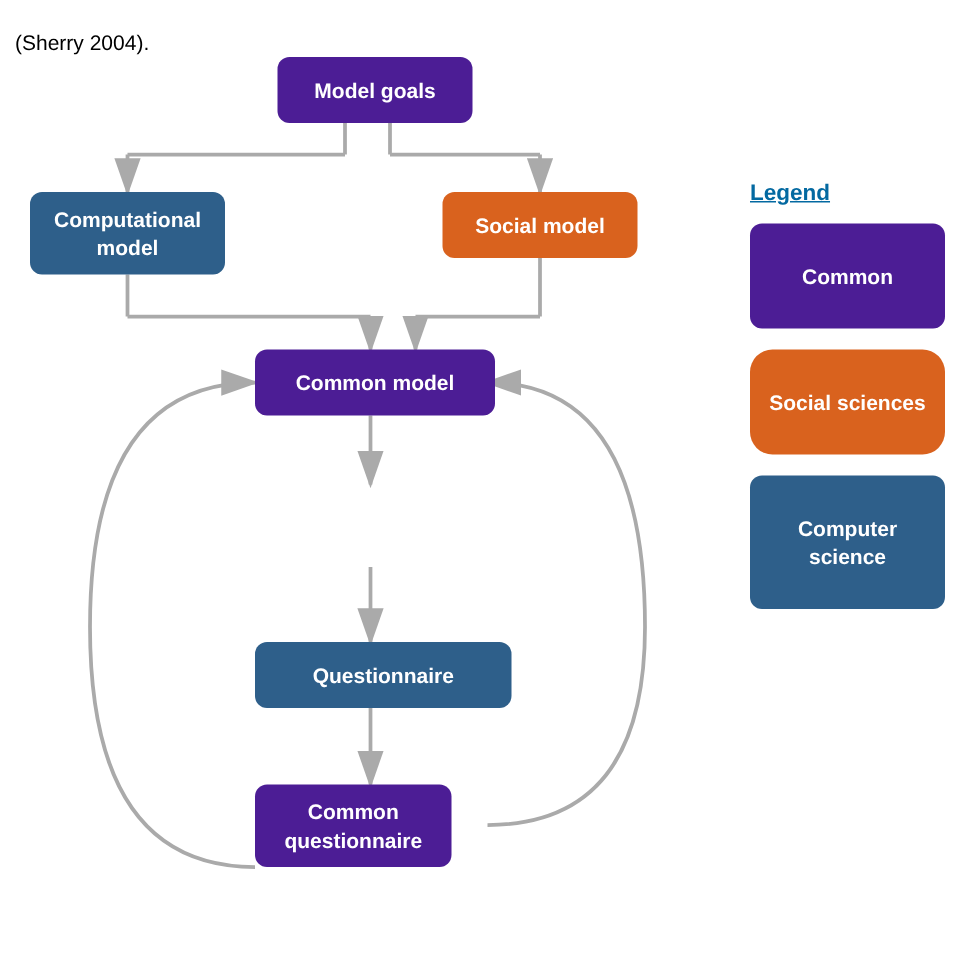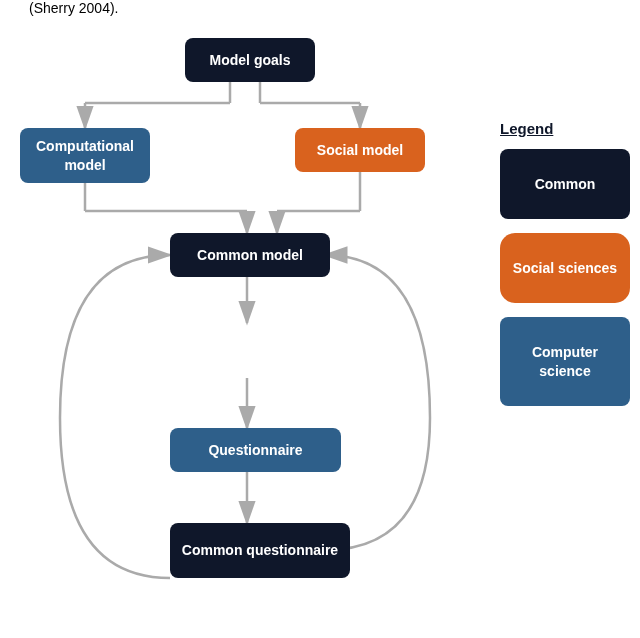--- a/index.html
+++ b/index.html
@@ -7,23 +7,22 @@
       width: 640px;
       height: 638px;
       background: #fff;
       font-family: Arial, sans-serif;
       overflow: hidden;
       position: relative;
     }
 
     .top-text {
       font-size: 14px;
-      padding: 0 10px;
+      padding: 20px 10px;
       color: #000;
-      margin-left: 19px;
     }
 
     .diagram-area {
       position: absolute;
       top: 28px;
       left: 0;
       width: 500px;
       height: 610px;
     }
 
@@ -32,35 +31,35 @@
       top: 120px;
       right: 10px;
       width: 130px;
     }
 
     .legend-title {
       font-size: 15px;
       font-weight: bold;
       text-decoration: underline;
       margin-bottom: 12px;
-      color: #0f172a;
+      color: #0369a1;
     }
 
     .legend-item {
       border-radius: 8px;
       padding: 26px 12px;
       margin-bottom: 14px;
       color: #fff;
       font-size: 14px;
       font-weight: bold;
       text-align: center;
       line-height: 1.3;
     }
 
-    .color-green { background-color: #0f172a; }
+    .color-green { background-color: #4c1d95; }
     .color-orange { background-color: #d9621e; border-radius: 15px; }
     .color-blue { background-color: #2e5f8a; }
 
     
     .box {
       position: absolute;
       border-radius: 8px;
       color: #fff;
       font-weight: bold;
       font-size: 14px;
@@ -129,21 +128,21 @@
 
   <div class="box color-blue" style="left:20px; top:100px; width:130px; height:55px;">Computational model</div>
 
   <div class="box color-orange" style="left:295px; top:100px; width:130px; height:44px;">Social model</div>
 
   <div class="box color-green" style="left:170px; top:205px; width:160px; height:44px;">Common model</div>
 
 
   <div class="box color-blue" style="left:170px; top:400px; width:171px; height:44px;">Questionnaire</div>
 
-  <div class="box color-green" style="left:170px; top:495px; width:180px; height:55px;">Common questionnaire</div>
+  <div class="box color-green" style="left:170px; top:495px; width:131px; height:55px;">Common questionnaire</div>
 
 </div>
 
 <div class="legend-area">
   <div class="legend-title">Legend</div>
 
   <div class="legend-item color-green">Common</div>
   <div class="legend-item color-orange">Social sciences</div>
   <div class="legend-item color-blue">Computer science</div>
 </div>

